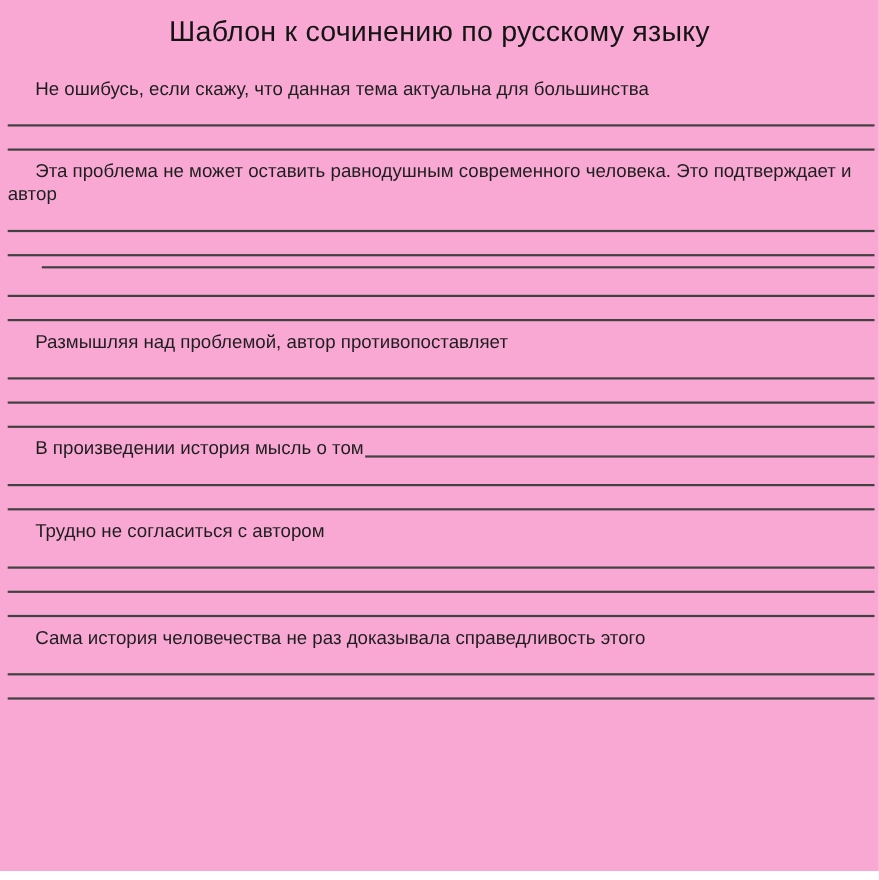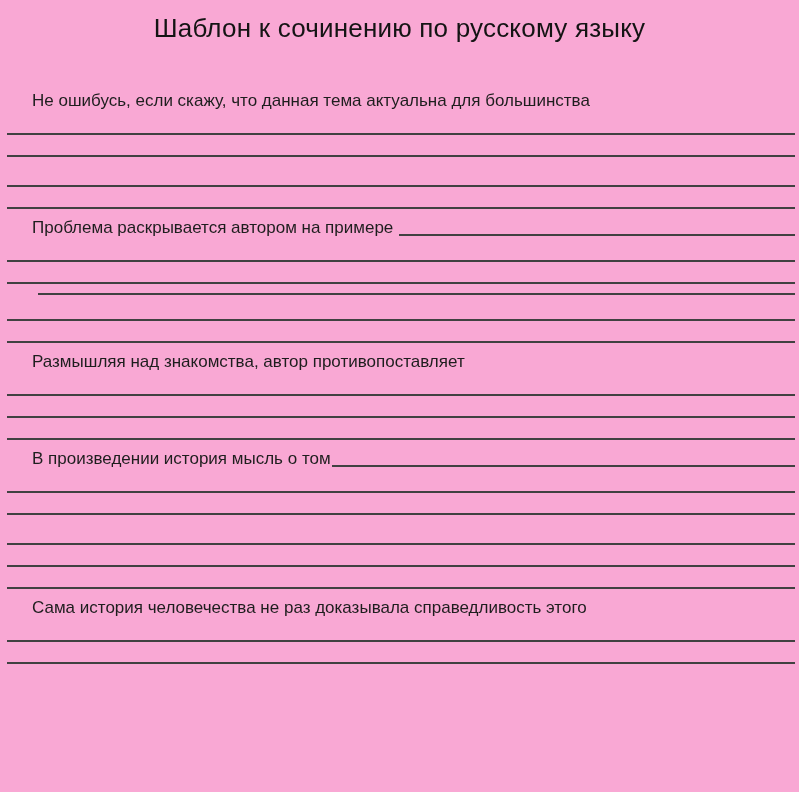--- a/index.html
+++ b/index.html
@@ -14,21 +14,21 @@
     box-sizing: border-box;
   }
   .title {
     margin: 13px 0 0 0;
     font-size: 26px;
     font-weight: normal;
     text-align: center;
     letter-spacing: 0.2px;
     color: #141414;
   }
-  .sections { margin-top: 46px; }
+  .sections { margin-top: 26px; }
   .section { margin-bottom: 8px; }
   .prompt {
     margin: 0 6px 2px 7px;
     font-size: 17px;
     line-height: 21px;
     text-indent: 25px;
     color: #1e1e1e;
   }
   .prompt-flex {
     display: flex;
@@ -59,53 +59,47 @@
 <div class="page">
   <h1 class="title">Шаблон к сочинению по русскому языку</h1>
 
   <div class="sections">
       <div class="section">
         <div class="prompt">Не ошибусь, если скажу, что данная тема актуальна для большинства</div>
         <div class="blank first"></div>
         <div class="blank"></div>
       </div>
       <div class="section">
-        <div class="blank first"></div>
-        <div class="blank"></div>
-      </div>
-      <div class="section">
-        <div class="prompt prompt-flex">
-          <span class="prompt-label">Проблема раскрывается автором на примере</span>
-          <span class="inline-blank"></span>
-        </div>
+        <div class="prompt">Эта проблема не может оставить равнодушным современного человека. Это подтверждает и автор</div>
         <div class="blank first"></div>
         <div class="blank"></div>
       </div>
       <div class="section">
         <div class="prompt prompt-flex">
           <span class="inline-blank"></span>
         </div>
         <div class="blank first"></div>
         <div class="blank"></div>
       </div>
       <div class="section">
-        <div class="prompt">Размышляя над знакомства, автор противопоставляет</div>
+        <div class="prompt">Размышляя над проблемой, автор противопоставляет</div>
         <div class="blank first"></div>
         <div class="blank"></div>
         <div class="blank"></div>
       </div>
       <div class="section">
         <div class="prompt prompt-flex">
           <span class="prompt-label">В произведении история мысль о том</span>
           <span class="inline-blank no-gap"></span>
         </div>
         <div class="blank first"></div>
         <div class="blank"></div>
       </div>
       <div class="section">
+        <div class="prompt">Трудно не согласиться с автором</div>
         <div class="blank first"></div>
         <div class="blank"></div>
         <div class="blank"></div>
       </div>
       <div class="section">
         <div class="prompt">Сама история человечества не раз доказывала справедливость этого</div>
         <div class="blank first"></div>
         <div class="blank"></div>
       </div>
     </div>

